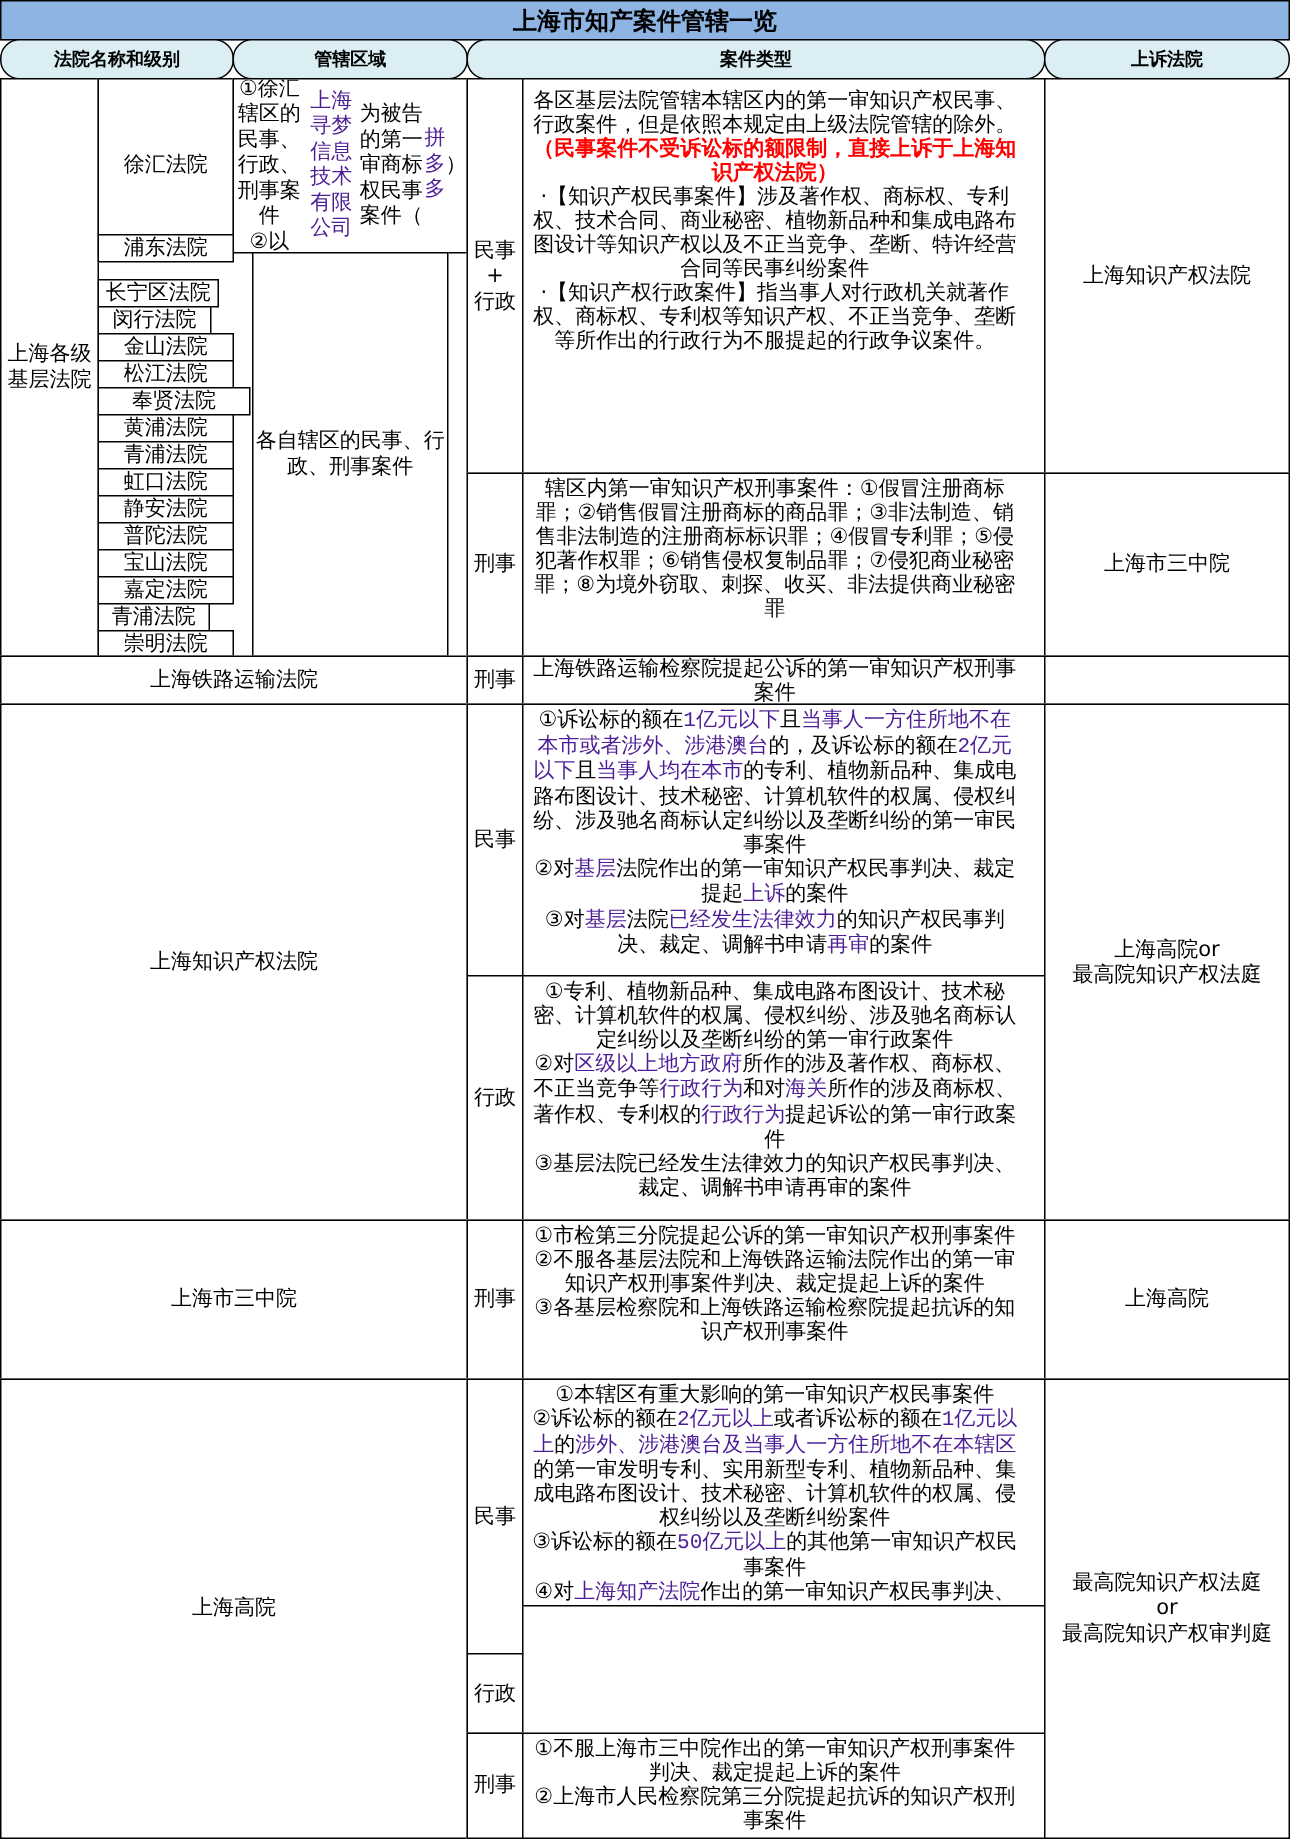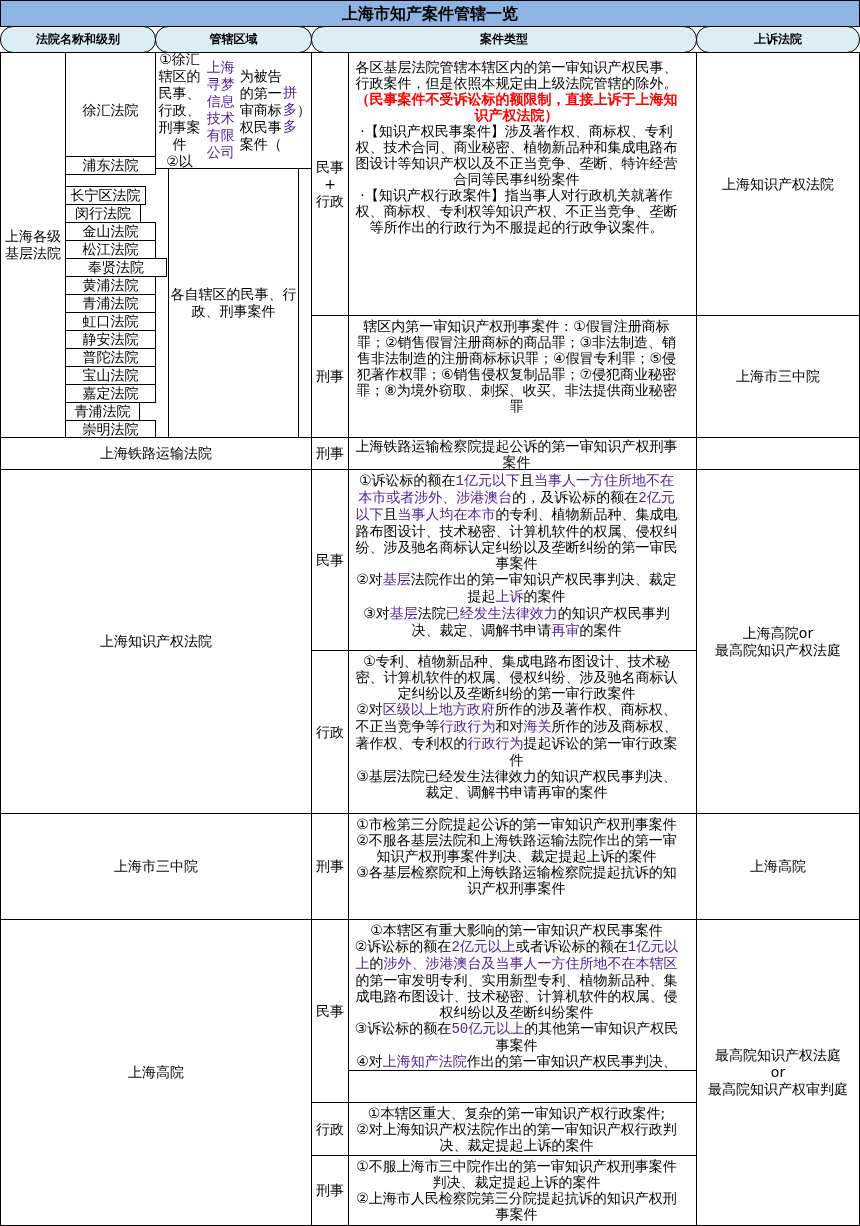--- a/index.html
+++ b/index.html
@@ -116,22 +116,20 @@
 ③各基层检察院和上海铁路运输检察院提起抗诉的知识产权刑事案件</span></div>
   <div class="cell c" style="left:696px;top:813px;width:164px;height:107px">上海高院</div>
 
   <div class="cell c" style="left:0;top:919px;width:312px;height:307px">上海高院</div>
   <div class="cell c" style="left:311px;top:919px;width:38px;height:184px">民事</div>
   <div class="cell desc" style="left:348px;top:919px;width:349px;height:152px"><span class="seg-k">①本辖区有重大影响的第一审知识产权民事案件
 ②诉讼标的额在</span><span class="seg-r">2亿元以上</span><span class="seg-k">或者诉讼标的额在</span><span class="seg-r">1亿元以上</span><span class="seg-k">的</span><span class="seg-r">涉外、涉港澳台及当事人一方住所地不在本辖区</span><span class="seg-k">的第一审发明专利、实用新型专利、植物新品种、集成电路布图设计、技术秘密、计算机软件的权属、侵权纠纷以及垄断纠纷案件
 ③诉讼标的额在</span><span class="seg-r">50亿元以上</span><span class="seg-k">的其他第一审知识产权民事案件
 ④对</span><span class="seg-r">上海知产法院</span><span class="seg-k">作出的第一审知识产权民事判决、裁定提起</span><span class="seg-r">上诉</span><span class="seg-k">的案件</span></div>
   <div class="cell c" style="left:311px;top:1102px;width:38px;height:54px">行政</div>
-  <div class="cell desc" style="left:348px;top:1102px;width:349px;height:54px"><span class="seg-k">①本辖区重大、复杂的第一审知识产权行政案件;
-②对上海知识产权法院作出的第一审知识产权行政判决、裁定提起上诉的案件</span></div>
   <div class="cell c" style="left:311px;top:1155px;width:38px;height:71px">刑事</div>
   <div class="cell desc" style="left:348px;top:1155px;width:349px;height:71px"><span class="seg-k">①不服上海市三中院作出的第一审知识产权刑事案件判决、裁定提起上诉的案件
 ②上海市人民检察院第三分院提起抗诉的知识产权刑事案件</span></div>
   <div class="cell c" style="left:696px;top:919px;width:164px;height:307px">最高院知识产权法庭
 or
 最高院知识产权审判庭</div>
 
 </div>
 
 </body></html>

